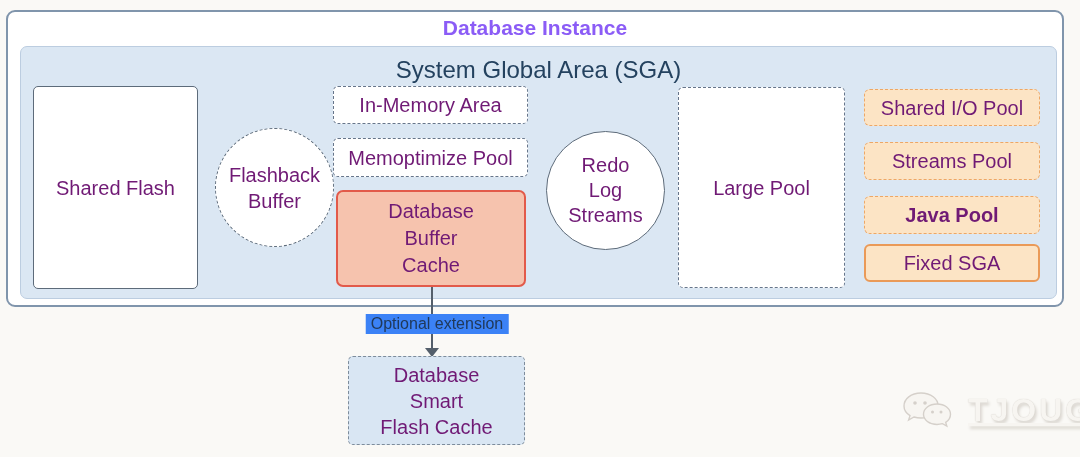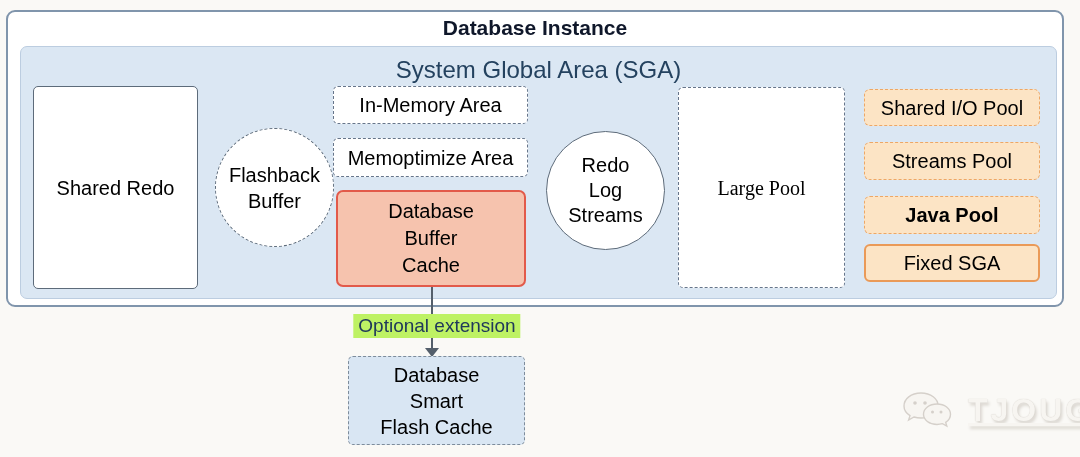--- a/index.html
+++ b/index.html
@@ -17,34 +17,34 @@
   .pre { white-space: pre-line; }
 
   .outer-box {
     left:6px; top:10px; width:1058px; height:297px;
     background:#ffffff;
     border:2px solid #8095ac;
     border-radius:9px;
   }
   .outer-title {
     left:6px; top:16px; width:1058px;
-    font-size:21px; font-weight:bold; text-align:center; color:#0f172a;
+    font-size:21px; font-weight:bold; text-align:center; color:#8b5cf6;
   }
   .sga-box {
     left:20px; top:46px; width:1037px; height:253px;
     background:#dbe7f3;
     border:1px solid #bccde0;
     border-radius:7px;
   }
   .sga-title {
     left:20px; top:56px; width:1037px;
     font-size:24px; text-align:center; color:#24425f;
   }
 
-  .node { font-size:20px; line-height:26px; color:#000000; }
+  .node { font-size:20px; line-height:26px; color:#701a75; }
 
   .shared-pool {
     left:33px; top:86px; width:165px; height:203px;
     background:#ffffff; border:1.5px solid #5d6b7a; border-radius:5px;
   }
   .flashback {
     left:215px; top:128px; width:119px; height:119px;
     background:#ffffff; border:1.5px dashed #5d6b7a; border-radius:50%;
   }
   .dashed-white {
@@ -55,41 +55,41 @@
   .buffer-cache {
     left:336px; top:190px; width:190px; height:97px;
     background:#f6c3ae; border:2px solid #e25a4a; border-radius:7px;
     line-height:27px;
   }
   .redo {
     left:546px; top:131px; width:119px; height:119px;
     background:#ffffff; border:1.5px solid #5d6b7a; border-radius:50%;
     line-height:25px;
   }
-  .large-pool { left:678px; top:87px; width:167px; height:201px;font-family:Liberation Serif, serif; }
+  .large-pool { left:678px; top:87px; width:167px; height:201px; }
 
   .peach {
     left:864px; width:176px; height:38px;
     background:#fce4c5; border:1.5px dashed #eda766; border-radius:6px;
   }
   .shared-io { top:89px; height:37px; }
   .streams   { top:142px; }
   .java      { top:196px;font-weight:bold; }
   .fixed-sga { top:244px; border:2px solid #ea9a58; }
 
   .conn-line { left:431px; top:287px; width:2px; height:62px; background:#545f6b; }
   .arrow-head {
     left:425px; top:348px; width:0; height:0;
     border-left:7px solid transparent; border-right:7px solid transparent;
     border-top:9px solid #545f6b;
   }
   .ext-label {
     left:437px; top:314px; transform:translateX(-50%);
-    background:#bef264; padding:1px 5px;
-    font-size:19px; color:#20395a; white-space:nowrap;
+    background:#3b82f6; padding:1px 5px;
+    font-size:16px; color:#20395a; white-space:nowrap;
   }
   .flash-cache {
     left:348px; top:356px; width:177px; height:89px;
     background:#d9e6f3; border:1.5px dashed #7d8c9b; border-radius:5px;
     line-height:26px; font-size:20px;
   }
 
   .watermark { left:900px; top:390px; display:flex; align-items:center; }
   .wm-text {
     font-size:32px; font-weight:bold; letter-spacing:3px;
@@ -103,28 +103,28 @@
 <body>
 
 <div id="stage">
 
   <div class="abs outer-box"></div>
   <div class="abs outer-title">Database Instance</div>
 
   <div class="abs sga-box"></div>
   <div class="abs sga-title">System Global Area (SGA)</div>
 
-  <div class="abs ctr node shared-pool">Shared Redo</div>
+  <div class="abs ctr node shared-pool">Shared Flash</div>
 
   <div class="abs ctr node pre flashback">Flashback
 Buffer</div>
 
   <div class="abs ctr node dashed-white in-memory">In-Memory Area</div>
 
-  <div class="abs ctr node dashed-white memoptimize">Memoptimize Area</div>
+  <div class="abs ctr node dashed-white memoptimize">Memoptimize Pool</div>
 
   <div class="abs ctr node pre buffer-cache">Database
 Buffer
 Cache</div>
 
   <div class="abs ctr node pre redo">Redo
 Log
 Streams</div>
 
   <div class="abs ctr node dashed-white large-pool">Large Pool</div>

